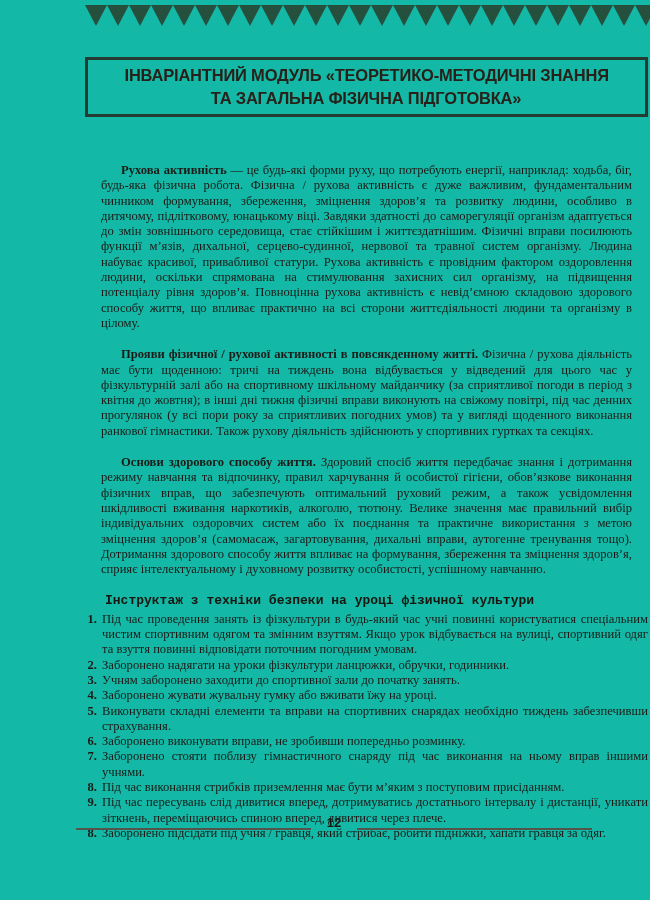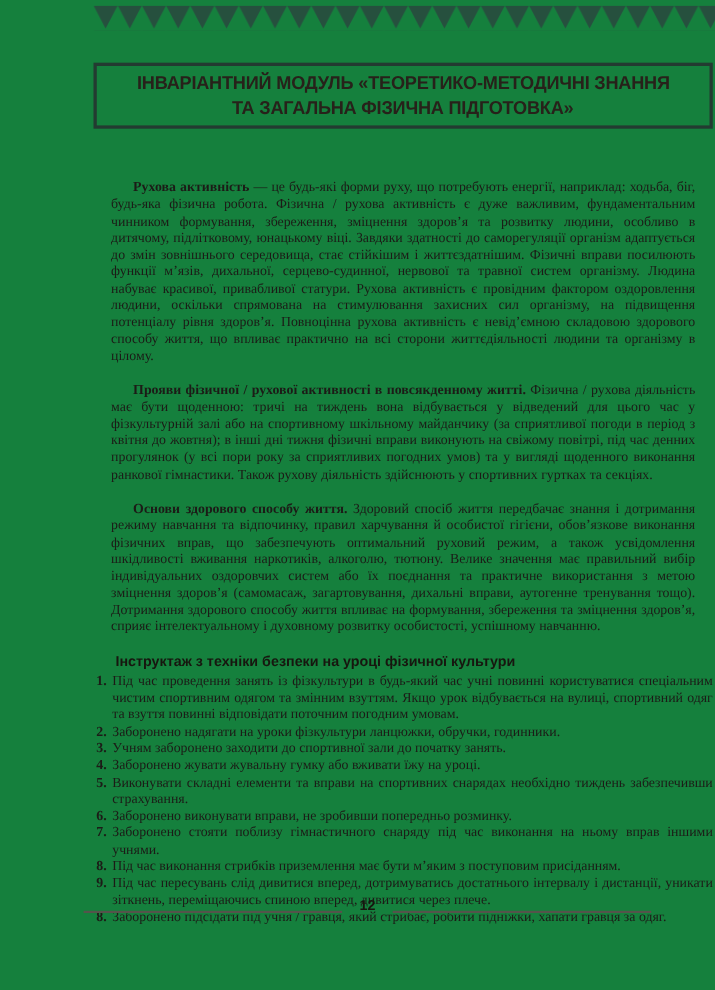--- a/index.html
+++ b/index.html
@@ -1,20 +1,20 @@
 <!DOCTYPE html>
 <html style="--accent: #26503e; --box-border: #233b31; --title-text: #27211a; --body-text: #1c1b17; --footer-line: #55544b;"><head>
 <meta charset="utf-8">
 <style>
   html, body { margin: 0; padding: 0; background: #ffffff; }
   .page {
     position: relative;
     width: 650px;
     height: 900px;
-    background: #15803d;
+    background: #14b8a6;
     overflow: hidden;
     font-family: "Liberation Serif", serif;
     color: var(--body-text, #1c1b17);
   }
 
   
   .zigzag-wrap {
     position: absolute;
     left: 85px;
     top: 5px;
@@ -58,21 +58,21 @@
     line-height: 15.3px;
     text-align: justify;
   }
   .body-block p {
     margin: 16px;
     text-indent: 20px;
   }
   .body-block p .lead { font-weight: bold; }
 
   .safety-heading {
-    font-family: Liberation Sans, sans-serif;
+    font-family: Liberation Mono, monospace;
     font-weight: bold;
     font-size: 13px;
     line-height: 15.3px;
     margin: 5px 0 3px 0;
     padding-left: 20px;
     text-align: left;
     color: #17160f;
   }
 
   .safety-list {

